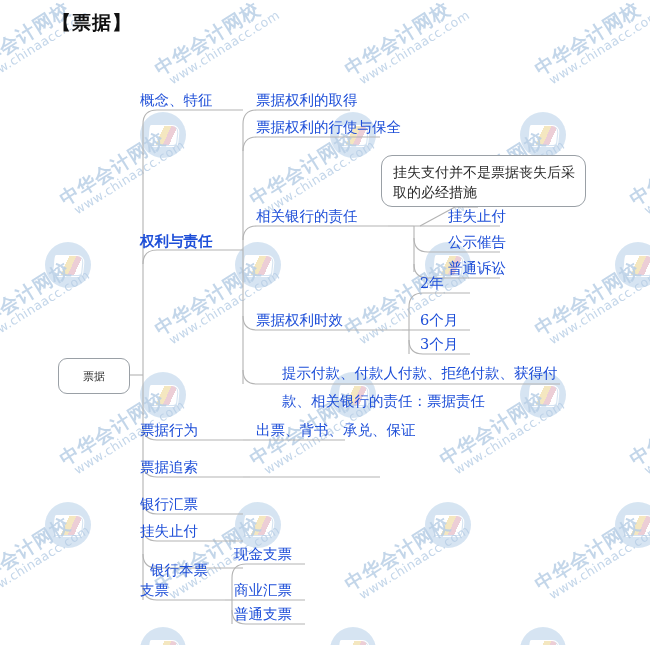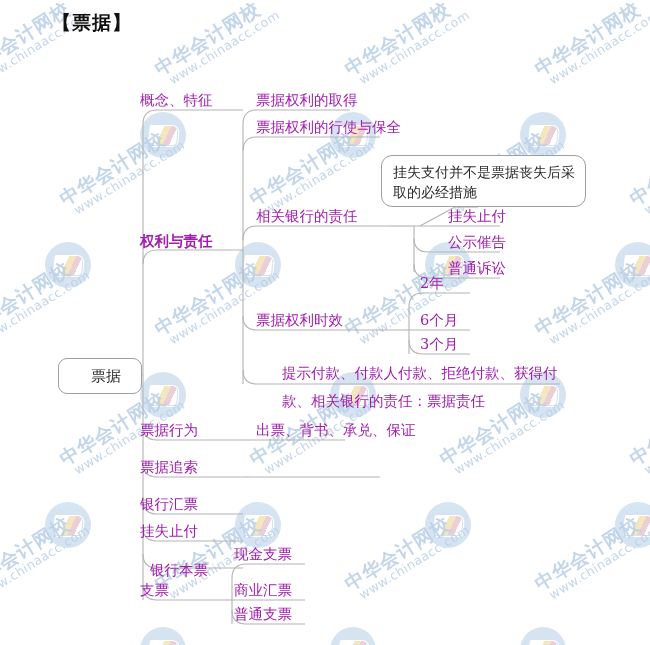--- a/index.html
+++ b/index.html
@@ -52,31 +52,31 @@
   }
 
   
   #map{position:absolute;left:0;top:0;width:650px;height:645px;z-index:4;}
   #lines{position:absolute;left:0;top:0;}
 
   .node{
     position:absolute;
     font-size:14.5px;
     line-height:17px;
-    color:#a21caf;
+    color:#1d4ed8;
     white-space:nowrap;
     font-family:"DejaVu Serif","Liberation Serif",serif;
   }
   .node.two-line{white-space:normal;line-height:28px;margin-left:26px;}
 
   #root-node{
     position:absolute;left:58px;top:358px;width:70px;height:34px;
     border:1.1px solid #9aa0a6;border-radius:9px;background:#fff;
     display:flex;align-items:center;justify-content:center;
-    font-size:15px;color:#2b2b2b;padding-left:12px;
+    font-size:11px;color:#2b2b2b;
   }
 
   #callout{
     position:absolute;left:381px;top:155px;width:205px;height:52px;
     border:1.1px solid #9aa0a6;border-radius:11px;background:#fff;
     padding:6px 9px 0 11px;box-sizing:border-box;
     font-size:14px;line-height:20px;color:#2b2b2b;
   }
 </style>
 </head>

